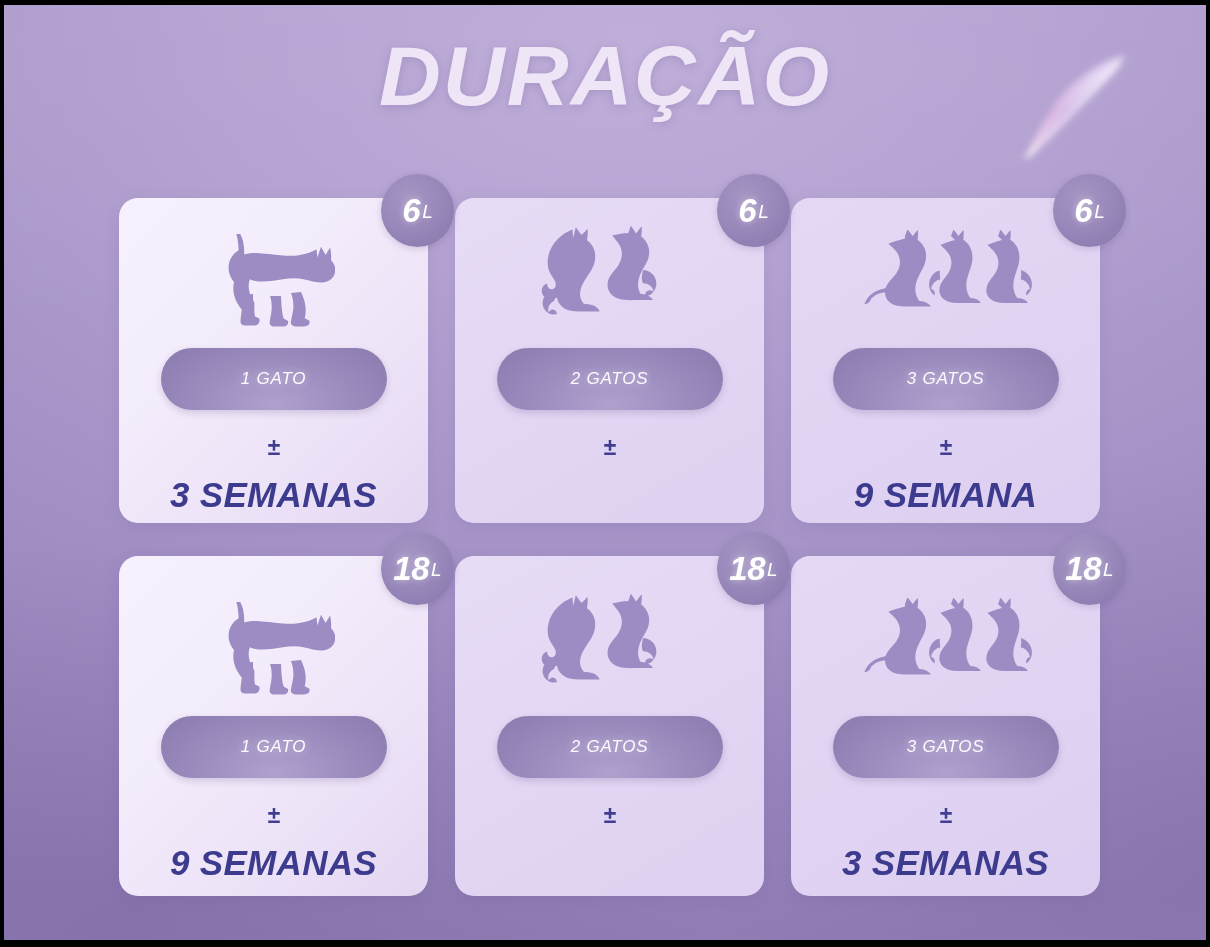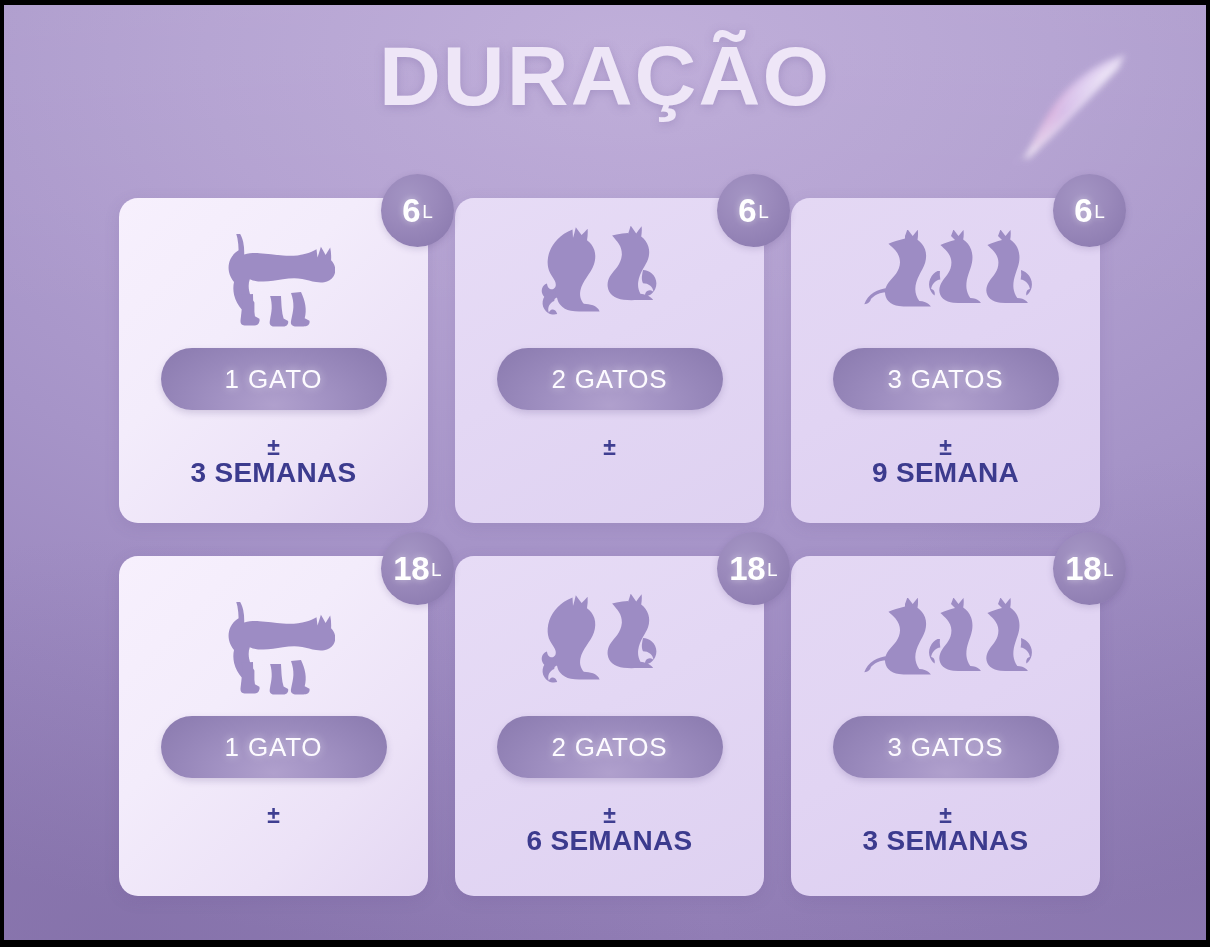--- a/index.html
+++ b/index.html
@@ -10,20 +10,21 @@
     font-family:"Liberation Sans","DejaVu Sans",sans-serif;
   }
 
   
   #stage{
     position:relative;
     width:1210px; height:947px;
     background:
       radial-gradient(125% 95% at 52% 6%,  #bdabd8 0%, #b3a1d1 28%, #a694c8 55%, #9a87be 78%, #907cb4 100%);
     overflow:hidden;
+    font-style:italic;
   }
   
   #frame{
     position:absolute; inset:0;
     border:4px solid #000;
     border-top-width:5px;
     border-bottom-width:7px;
     pointer-events:none;
     z-index:60;
   }
@@ -137,35 +138,36 @@
     width:226px; height:62px;
     border-radius:31px;
     margin-top:14px;
     display:flex; align-items:center; justify-content:center;
     background:
       radial-gradient(58% 120% at 50% 92%, #b0a0cd 0%, #a393c4 38%, #9787ba 72%, #8e7eb2 100%);
     box-shadow:0 3px 7px rgba(90,72,130,.22);
   }
   .pill-label{
     color:#fdfbff;
-    font-size:26px;
+    font-size:17px;
     font-weight:500;
     letter-spacing:.8px;
     text-shadow:0 0 9px rgba(255,255,255,.55);
   }
 
   .pm{
     margin-top:26px;
     font-size:23px;
     font-weight:700;
     color:#3f3e91;
     line-height:1;
   }
   .weeks{
-    font-size:28px;
+    margin-top:18px;
+    font-size:35px;
     font-weight:700;
     color:#3c3b8e;
     letter-spacing:.3px;
     line-height:1;
   }
   
   .row2 .cats{ height:122px; }
 </style>
 </head>
 <body>
@@ -290,20 +292,21 @@
             <path d="M40 60 c0 0 0.2 8.0 0.4 12.2 0.2 3.4 0.6 6.8 1.5 10.1 1.5 0.8 3.0 1.6 4.5 2.4 0.4 1.6-0.1 3.5-1.4 4.5 -1.3 1.0-3.1 1.1-4.7 1.1 -2.7 0-5.5 0-8.2 0 -1.4-0.1-2.8-0.5-3.6-1.7 -0.8-1.3-0.5-3.0-0.3-4.4 0.6-3.6 1.4-7.2 1.7-10.8 0.3-4.3-0.2-8.6-1.3-12.7 z"></path>
             <path d="M68 62 c0 0 0.4 8.5 0.8 12.8 0.3 3.3 0.8 6.6 1.8 9.8 1.5 0.8 3.0 1.6 4.5 2.4 0.4 1.6-0.1 3.5-1.4 4.5 -1.3 1.0-3.1 1.1-4.7 1.1 -2.7 0-5.5 0-8.2 0 -1.4-0.1-2.8-0.5-3.6-1.8 -0.8-1.3-0.5-3.0-0.3-4.4 0.7-3.9 1.6-7.8 1.8-11.8 0.2-4.3-0.4-8.6-1.6-12.7 z"></path>
             <path d="M88 58 c2.0 4.2 3.6 8.7 4.3 13.3 0.7 4.3 0.6 8.8-0.6 13.0 1.6 0.8 3.2 1.6 4.8 2.5 0.4 1.6-0.1 3.5-1.4 4.5 -1.3 1.0-3.1 1.1-4.7 1.1 -2.8 0-5.6 0-8.4 0 -1.4-0.1-2.8-0.5-3.6-1.8 -0.8-1.3-0.5-3.0-0.2-4.5 0.9-4.3 2.0-8.6 2.2-13.0 0.2-4.8-0.7-9.6-2.4-14.1 z"></path>
           </g>
         </svg>
       </div>
       <div class="pill">
         <span class="pill-label">1 GATO</span>
       </div>
       <div class="pm">±</div>
+      <div class="weeks">9 SEMANAS</div>
     </div>
 
     <div class="card tone-mid row2">
       <div class="badge">
         <span class="num">18</span>
         <span class="unit">L</span>
       </div>
       <div class="cats">
         <svg width="150" height="104" viewBox="0 0 150 104" aria-hidden="true">
           <g class="cat-fill">
@@ -311,21 +314,20 @@
             <path d="M93 8 c1.0-2.8 1.9-5.6 2.7-8.4 1.8 2.6 3.7 5.2 5.5 7.8 1.8-2.4 3.6-4.8 5.4-7.2 0.4 3.5 0.2 7.0-0.4 10.4 3.4 2.5 6.0 6.1 7.2 10.2 1.2 4.0 1.0 8.4-0.3 12.3 -1.1 3.4-3.1 6.4-4.9 9.5 -2.4 4.2-4.4 8.7-5.0 13.5 -0.5 4.0 0.2 8.2 2.2 11.7 2.1 0.4 4.2 0.7 6.3 1.4 2.6 0.9 5.1 2.5 6.5 4.9 -5.1 0-10.2 0-15.3 0 -4.8 0-9.6 0.2-14.4-0.3 -4.1-0.5-8.2-1.8-11.3-4.5 -2.5-2.2-4.1-5.3-4.5-8.6 -0.5-3.6 0.5-7.3 2.3-10.4 2.0-3.4 4.9-6.2 7.2-9.4 2.5-3.4 4.3-7.4 4.6-11.6 0.3-4.0-0.8-8.0-2.9-11.4 -1.9-3.1-4.5-5.7-6.8-8.5 1.5-0.3 3.0-0.6 4.5-0.9 3.8-0.7 7.6-1.2 11.4-1.5 z"></path>
           </g>
           <path class="cat-fill" d="M108 44 c3.2 0.2 6.4 1.4 8.8 3.5 2.9 2.5 4.6 6.3 4.6 10.1 0 3.8-1.7 7.5-4.5 10.0 -1.9 1.7-4.4 2.8-7.0 3.0 0.0-1.6 0.2-3.3 1.2-4.6 0.9-1.2 2.5-1.9 4.0-1.8 1.3 0.1 2.5 0.8 3.3 1.8 -0.1-2.4-1.3-4.7-3.1-6.2 -2.0-1.7-4.7-2.5-7.3-2.5 -1.0-2.1-1.3-4.5-1.1-6.8 0.2-2.3 0.8-4.6 1.1-6.5 z"></path>
           <path class="cat-fill" d="M20 64 c-3.2 0.4-6.3 1.8-8.6 4.1 -2.6 2.6-4.1 6.3-3.8 9.9 0.3 3.6 2.4 7.0 5.5 8.9 2.7 1.7 6.1 2.1 9.1 1.2 -0.5-1.4-1.0-3.0-2.3-3.9 -1.1-0.8-2.7-0.9-3.9-0.3 -1.1 0.6-1.9 1.7-2.1 2.9 -0.9-2.1-0.9-4.6 0.0-6.7 1.0-2.3 3.0-4.1 5.3-5.0 0.6-2.1 0.9-4.3 0.9-6.5 0-1.5-0.1-3.0-0.1-4.6 z"></path>
         </svg>
       </div>
       <div class="pill">
         <span class="pill-label">2 GATOS</span>
       </div>
       <div class="pm">±</div>
-      <div class="weeks">6 SEMANAS</div>
     </div>
 
     <div class="card tone-mid2 row2">
       <div class="badge">
         <span class="num">18</span>
         <span class="unit">L</span>
       </div>
       <div class="cats">
         <svg width="176" height="100" viewBox="0 0 176 100" aria-hidden="true">
           <g class="cat-fill">

